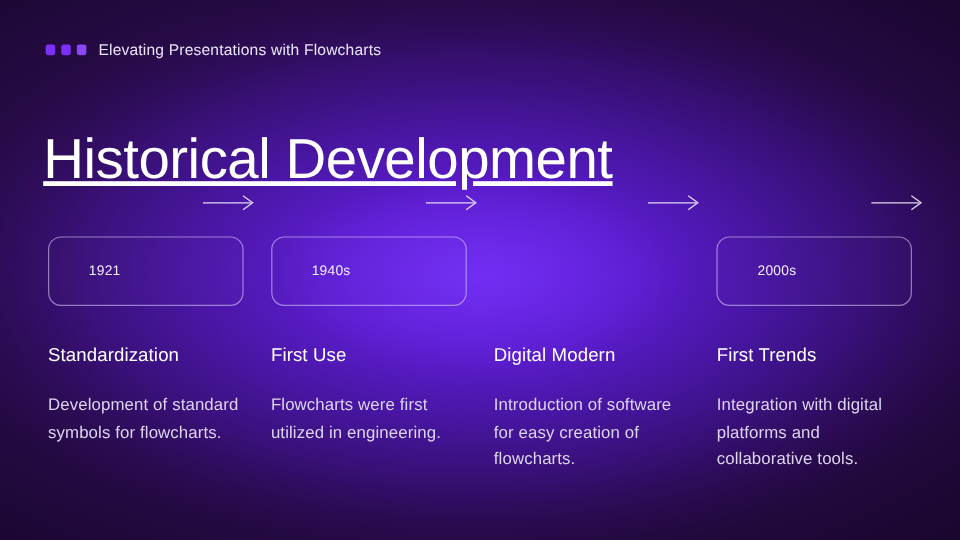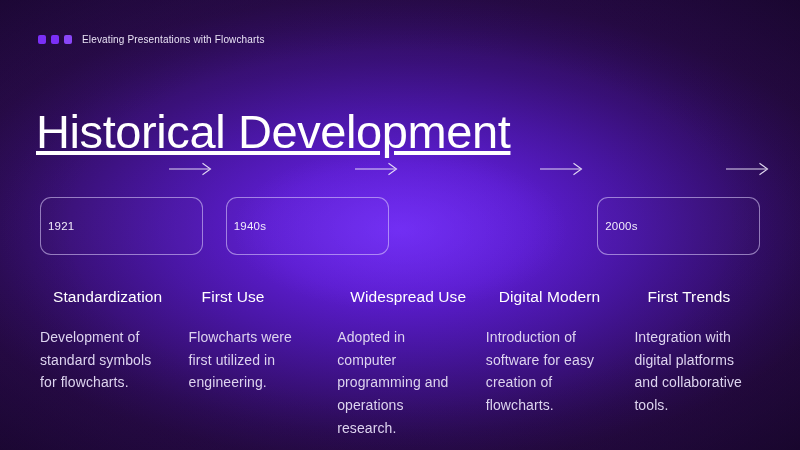--- a/index.html
+++ b/index.html
@@ -46,21 +46,21 @@
   }
   .dot {
     width: 8px;
     height: 9px;
     border-radius: 2px;
     background: #7b2ff7;
   }
   .dot.d2 { background: #7b2ff7; }
   .dot.d3 { background: #8a46f8; }
   .brand-text {
-    font-size: 10px;
+    font-size: 13px;
     letter-spacing: 0.15px;
     color: #e9e3f5;
     white-space: nowrap;
   }
 
   
   .title {
     position: absolute;
     left: 36px;
     top: 76px;
@@ -100,21 +100,21 @@
     width: 46px;
     height: 14px;
     opacity: 0.92;
   }
   .card {
     height: 58px;
     border: 1px solid rgba(226,214,255,0.55);
     border-radius: 11px;
     display: flex;
     align-items: center;
-    padding-left: 7px;
+    padding-left: 33px;
     box-sizing: border-box;
     background: rgba(255,255,255,0.012);
   }
   .card-year {
     font-size: 11.5px;
     color: #f1ecfb;
     letter-spacing: 0.2px;
   }
 
   
@@ -130,21 +130,20 @@
   .det-col {
     flex: 1 1 0;
     min-width: 0;
   }
   .det-title {
     font-size: 15.5px;
     font-weight: 400;
     color: #ffffff;
     letter-spacing: 0.1px;
     white-space: nowrap;
-    margin-left: 13px;
   }
   .det-desc {
     margin-top: 20px;
     font-size: 14px;
     line-height: 1.62;
     color: #ddd4ef;
     letter-spacing: 0.1px;
   }
 </style>
 </head>
@@ -218,24 +217,20 @@
     <div class="det-col">
       <div class="det-title">Standardization</div>
       <div class="det-desc">Development of standard symbols for flowcharts.</div>
     </div>
 
     <div class="det-col">
       <div class="det-title">First Use</div>
       <div class="det-desc">Flowcharts were first utilized in engineering.</div>
     </div>
 
-    <div class="det-col">
-      <div class="det-title">Widespread Use</div>
-      <div class="det-desc">Adopted in computer programming and operations research.</div>
-    </div>
 
     <div class="det-col">
       <div class="det-title">Digital Modern</div>
       <div class="det-desc">Introduction of software for easy creation of flowcharts.</div>
     </div>
 
     <div class="det-col">
       <div class="det-title">First Trends</div>
       <div class="det-desc">Integration with digital platforms and collaborative tools.</div>
     </div>

